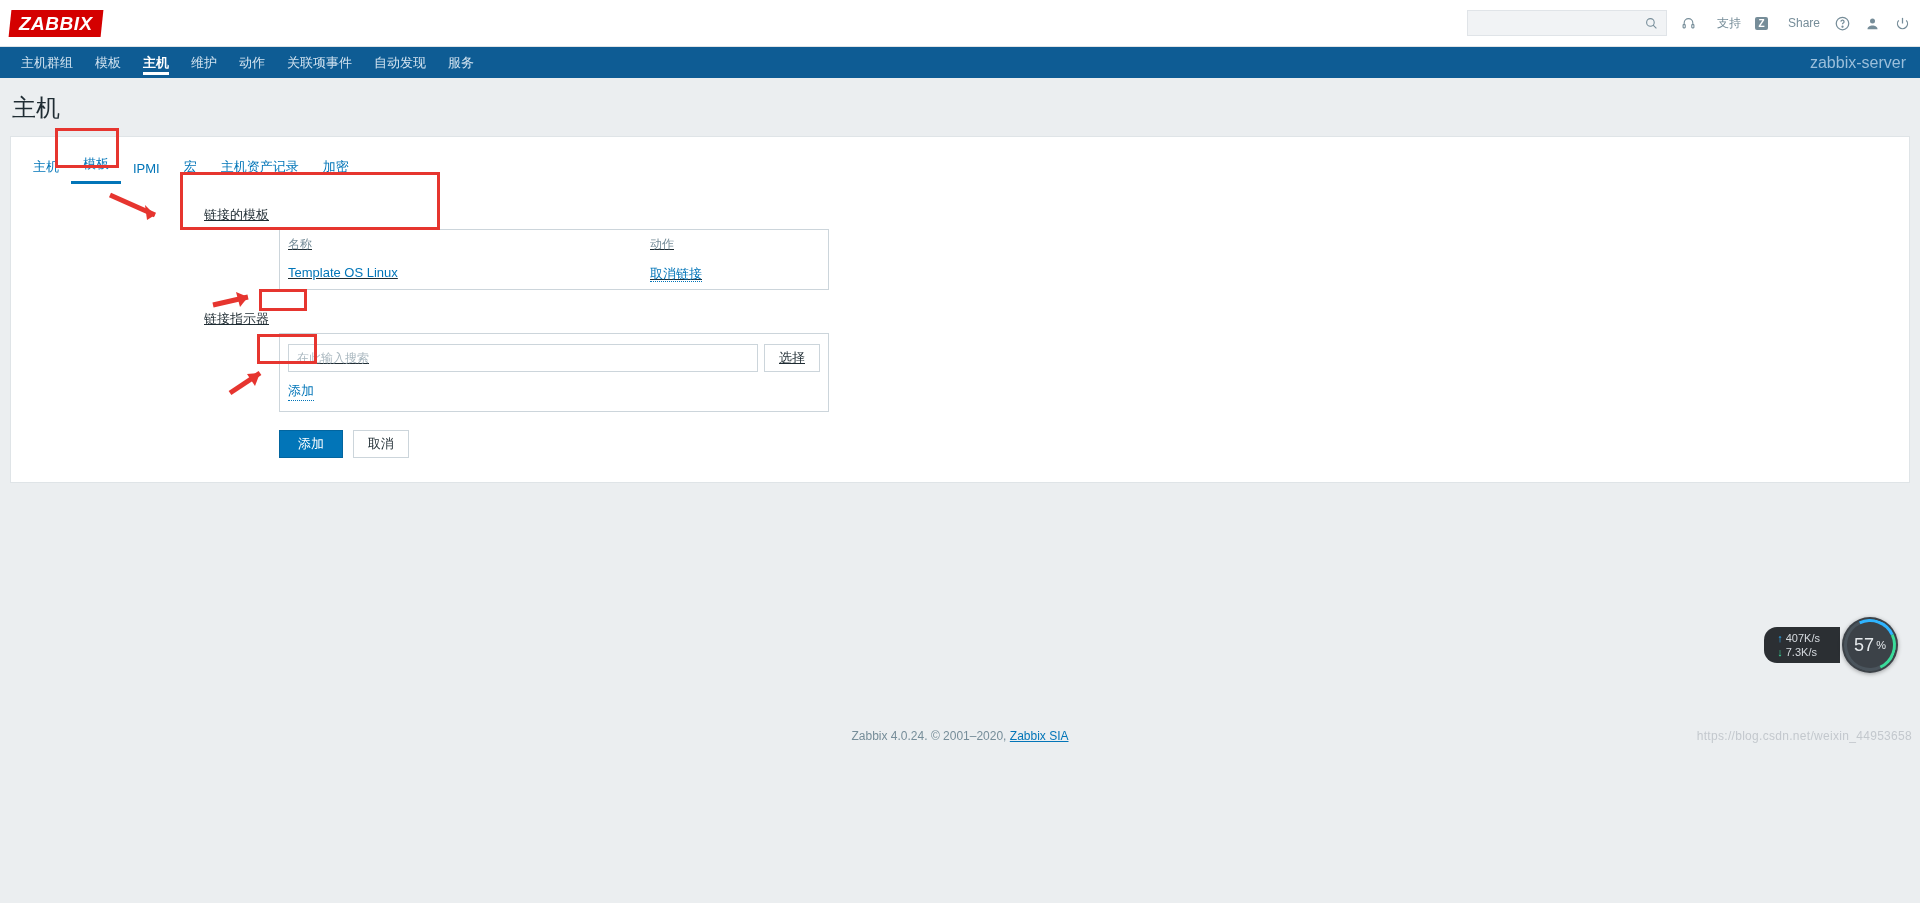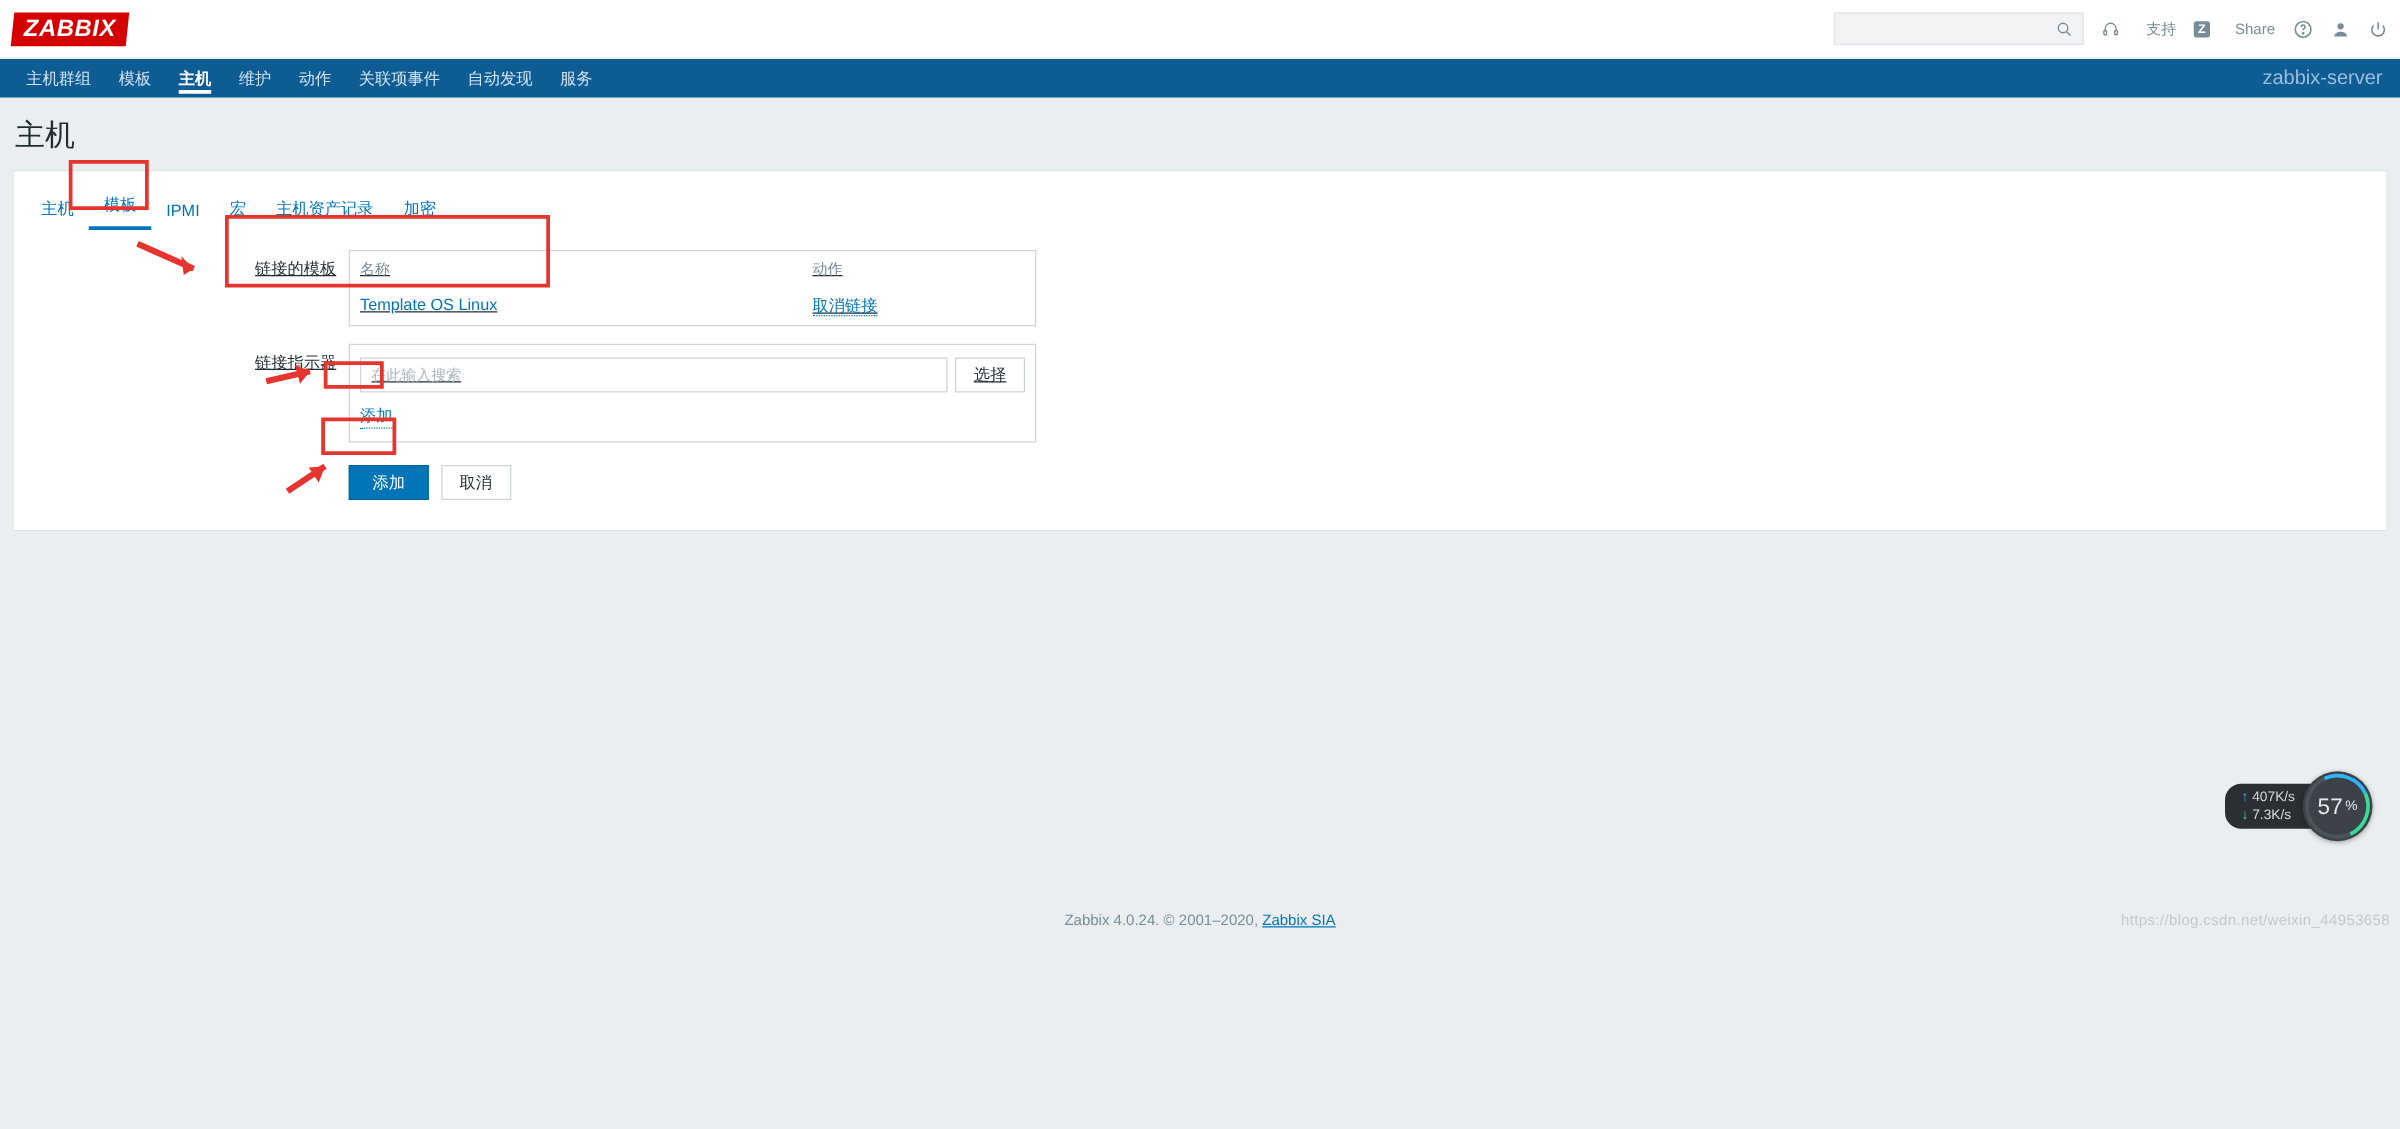--- a/index.html
+++ b/index.html
@@ -181,21 +181,21 @@
     text-decoration: underline;
   }
   .form-label {
     width: 258px;
     text-align: right;
     padding-right: 10px;
     padding-top: 6px;
     color: var(--text-dark);
     font-size: 13px;
   }
-  .form-control { flex: 0 0 auto; }
+  .form-control { flex: 0 0 auto; margin-top: 29px; }
 
   .tpl-table {
     border: 1px solid var(--border-grey);
     width: 550px;
     background: #fff;
   }
   .tpl-table .tpl-head, .tpl-table .tpl-row {
     display: flex;
     padding: 6px 8px;
   }
@@ -273,21 +273,21 @@
     color: #768d99;
     font-size: 12px;
   }
   .footer a { color: var(--link-blue); text-decoration: underline; cursor: pointer; }
 
   
   .netwidget {
     position: absolute;
     right: 22px; bottom: 230px;
     display: flex; align-items: center;
-    gap: 0;
+    gap: 16px;
     z-index: 50;
   }
   .nw-pill {
     background: #2b2f33;
     color: #d6dbe0;
     border-radius: 13px 0 0 13px;
     padding: 4px 20px 4px 13px;
     font-size: 11px;
     line-height: 14px;
     margin-right: -14px;

